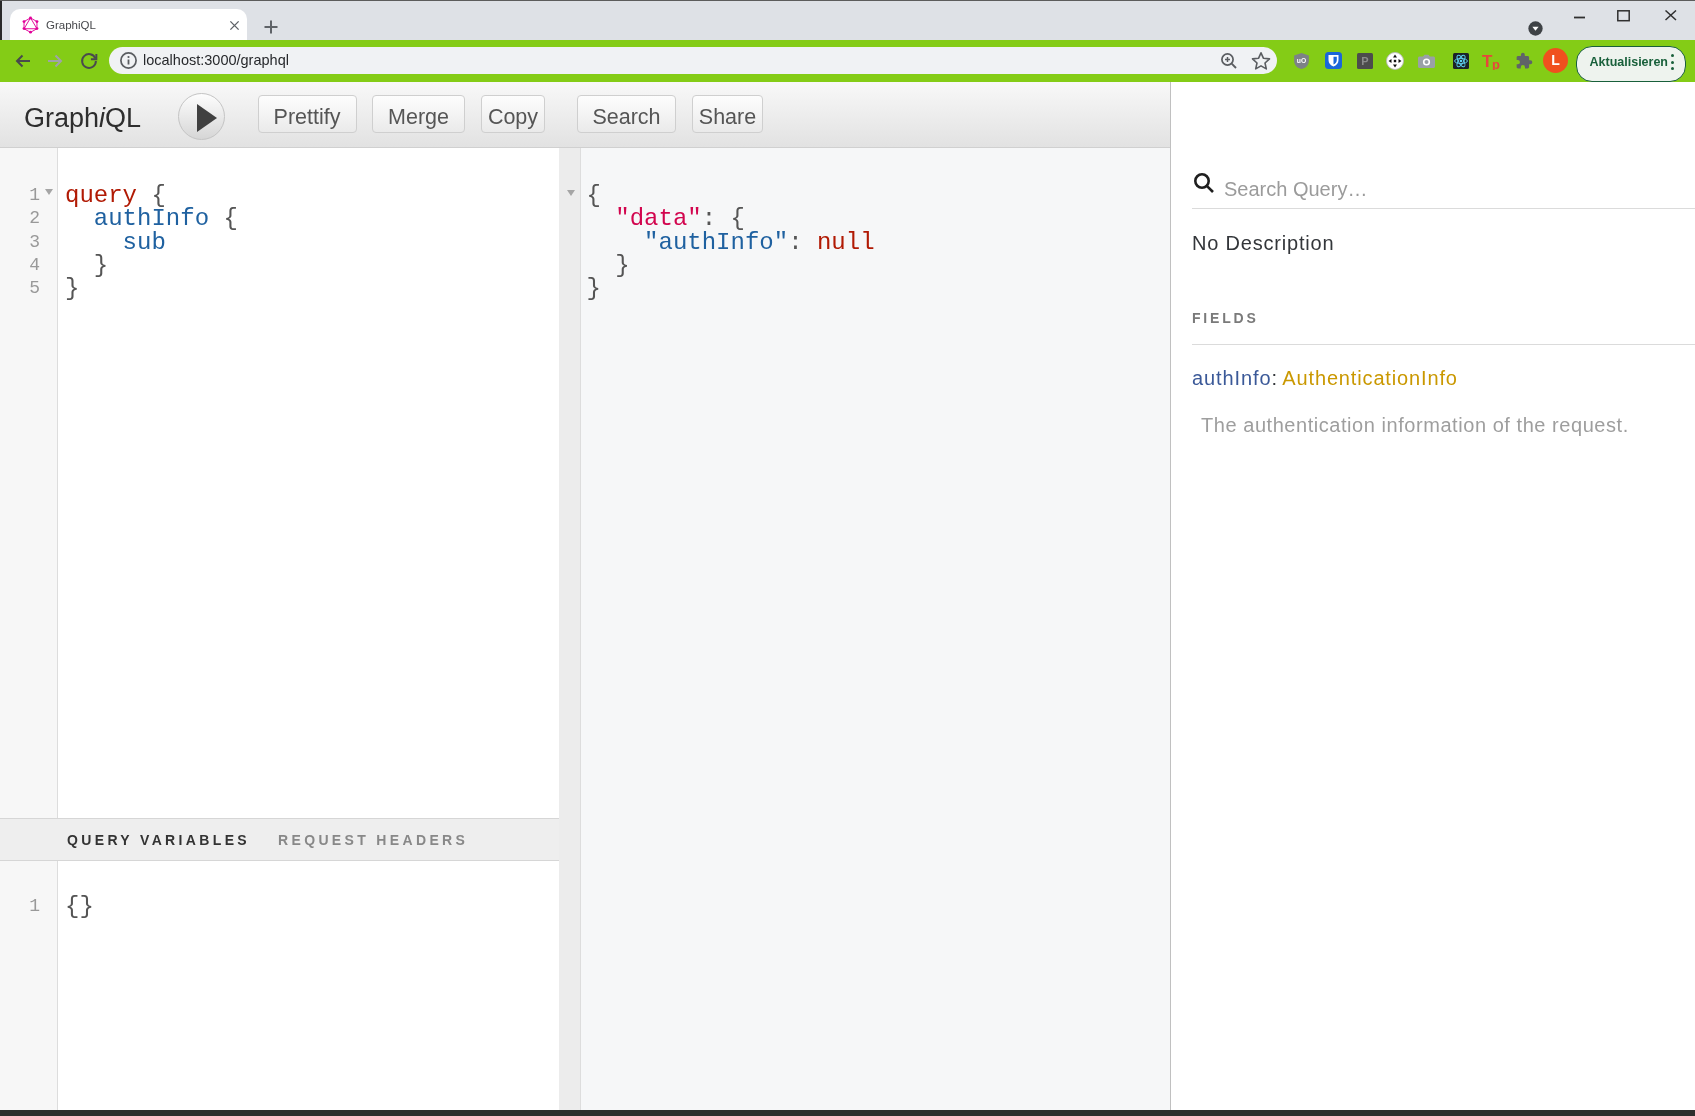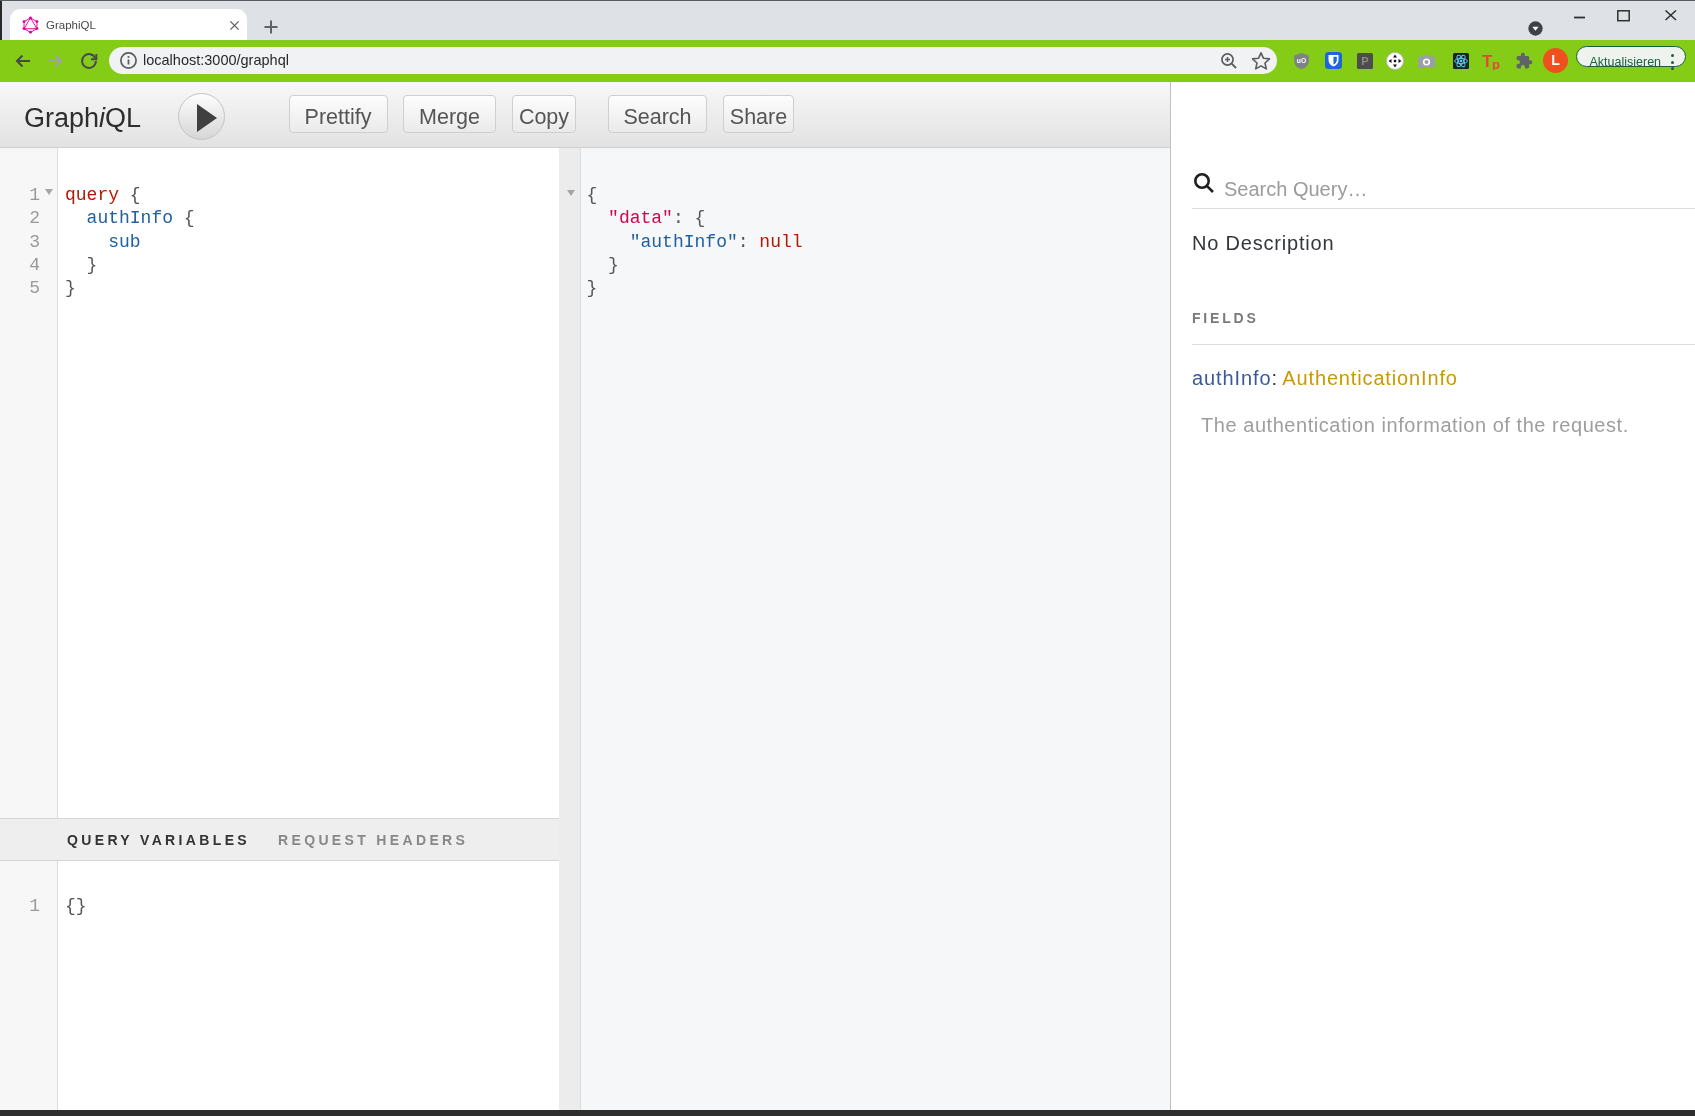--- a/index.html
+++ b/index.html
@@ -13,44 +13,44 @@
 #tb-left { position:absolute; left:0; top:0; width:1.5px; height:40px; background:#2a2a2a; }
 #tab { position:absolute; left:10px; top:8px; width:237px; height:32px;
   background:#fff; border-radius:10px 10px 0 0; }
 #tabtitle { position:absolute; left:36px; top:10px; font-size:11.5px; color:#47484c; }
 #plus { position:absolute; left:258px; top:13px; width:26px; height:26px; }
 
 #navbar { position:absolute; left:0; top:40px; width:1695px; height:42px; background:#84cc16; }
 #pill { position:absolute; left:109px; top:7px; width:1168px; height:27px;
   border-radius:14px; background:#f0f2f4; }
 #urltext { position:absolute; left:143px; top:11.5px; font-size:14.5px; color:#27292c; }
-#aktual { position:absolute; left:1576px; top:6px; width:110px; height:21px;
-  border-radius:16px; background:#eef3ee; border:1.6px solid #19603b; }
+#aktual { position:absolute; left:1576px; top:6px; width:110px; height:36px;
+  border-radius:16px; background:#eef3ee; border:1.6px solid #19603b;font-weight:bold; }
 #aktual span { position:absolute; left:12.5px; top:8px; font-size:12.5px; color:#19603b; }
 .gdot { position:absolute; left:94px; width:3.4px; height:3.4px; border-radius:50%; background:#19603b; }
 #avatar { position:absolute; left:1543px; top:8px; width:25px; height:25px; border-radius:50%;
   background:#f0501e; color:#fff; font-size:14px; font-weight:bold; text-align:center; line-height:25px; }
 
 #toolbar { position:absolute; left:0; top:82px; width:1171px; height:66px;
   background:linear-gradient(#f8f8f8,#e2e2e2); border-bottom:1px solid #d0d0d0; }
 #logo { position:absolute; left:24px; top:21px; font-size:27px; color:#2e2e2e; }
 #playbtn { position:absolute; left:178px; top:11px; width:47px; height:47px; border-radius:50%;
   background:linear-gradient(#fdfdfd,#d6d6d6); border:1px solid #c4c4c4; }
 #playtri { position:absolute; left:18px; top:10px; width:0; height:0;
   border-left:20px solid #404040; border-top:14px solid transparent; border-bottom:14px solid transparent; }
 .tbtn { position:absolute; top:13px; height:38px; border:1px solid #cfcfcf; border-radius:4px;
   background:linear-gradient(#fdfdfd,#eaeaea); color:#555; font-size:21.5px;
-  text-align:center; line-height:42.5px;margin-left:31px; }
+  text-align:center; line-height:42.5px; }
 
 #qeditor { position:absolute; left:0; top:148px; width:559px; height:670px; background:#fff; }
 #qgutter { position:absolute; left:0; top:0; width:58px; height:670px;
   background:#f7f7f7; border-right:1px solid #ddd; }
 .lnums { position:absolute; text-align:right; color:#999; font-size:18px; line-height:23.25px;
   font-family:"Liberation Mono", monospace; }
-.code { position:absolute; font-size:18px; line-height:23.25px; color:#555; }
+.code { position:absolute; font-size:24px; line-height:23.25px; color:#555; }
 .fold { position:absolute; width:0; height:0; border-left:4.5px solid transparent;
   border-right:4.5px solid transparent; border-top:6.5px solid #a5a5a5; }
 #varbar { position:absolute; left:0; top:818px; width:559px; height:43px; background:#eee;
   border-top:1px solid #d6d6d6; border-bottom:1px solid #d6d6d6; }
 #varbar b { position:absolute; top:13px; font-size:14px; letter-spacing:3.35px; }
 #veditor { position:absolute; left:0; top:861px; width:559px; height:249px; background:#fff; }
 #vgutter { position:absolute; left:0; top:0; width:58px; height:249px;
   background:#f7f7f7; border-right:1px solid #ddd; }
 
 #result { position:absolute; left:559px; top:148px; width:611px; height:962px; background:#f6f7f8; }

